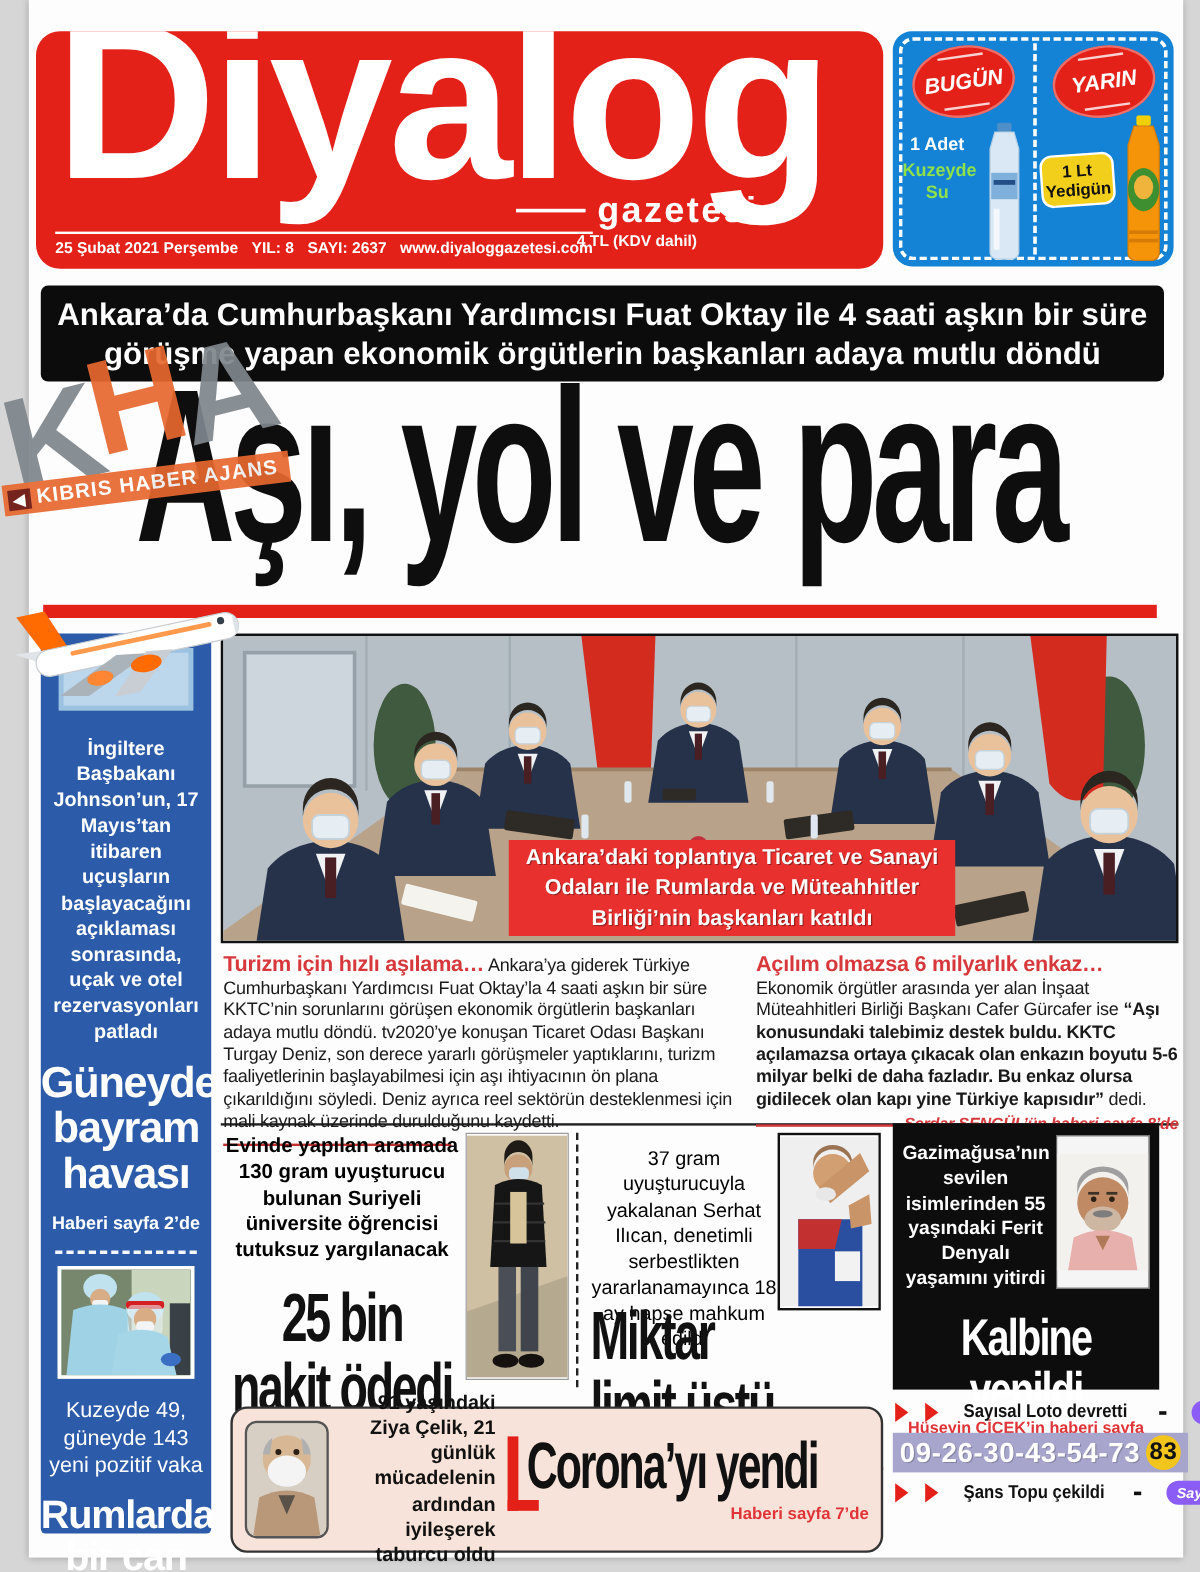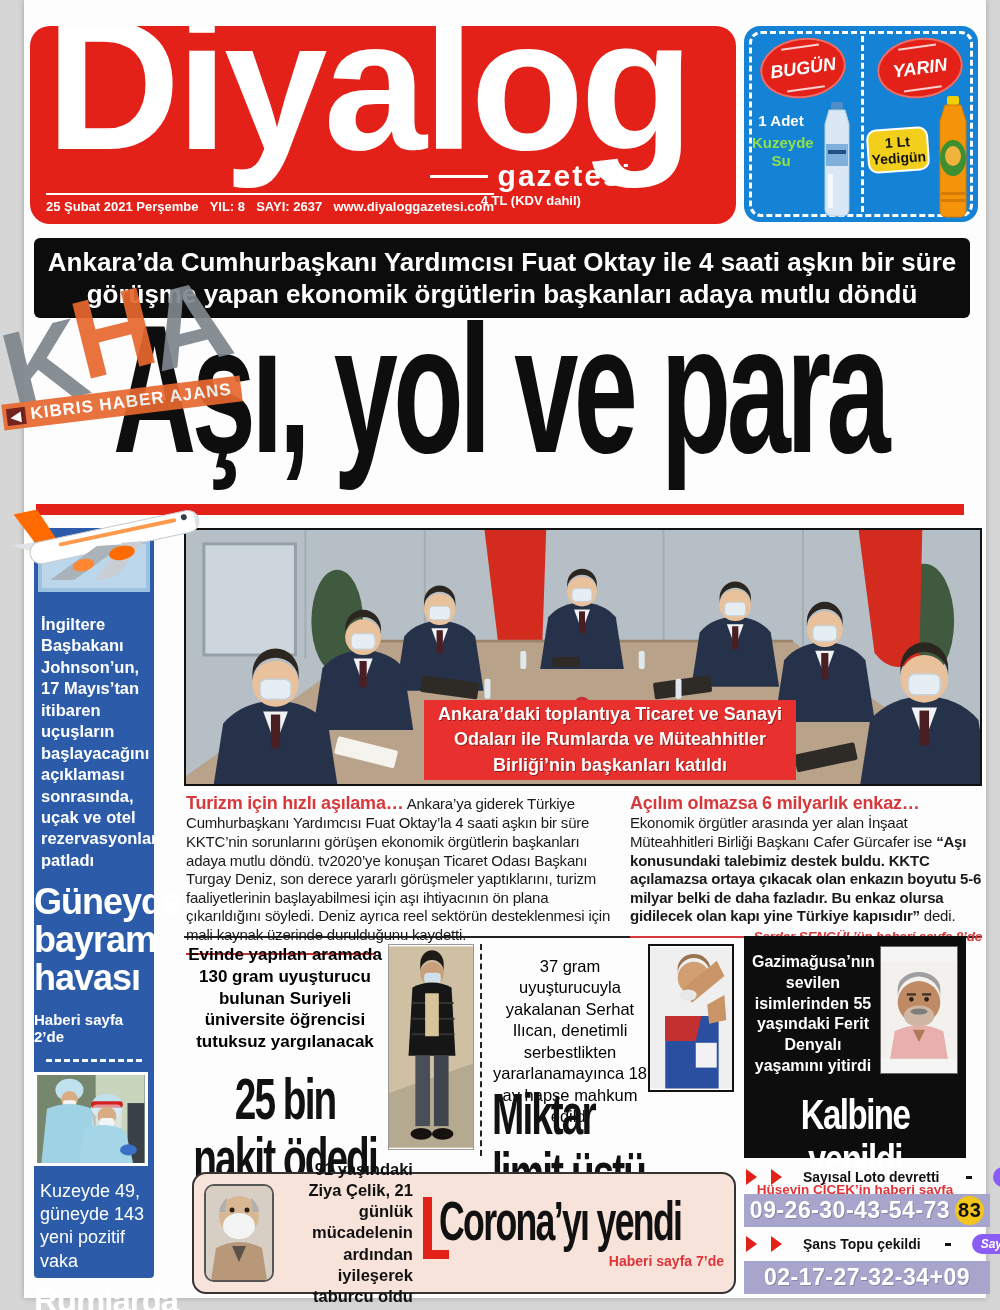--- a/index.html
+++ b/index.html
@@ -110,22 +110,22 @@
     background:#e8682e; color:#fff; font-weight:bold; font-size:17px;
     padding:3px 9px 3px 4px; letter-spacing:1px; white-space:nowrap;
   }
   .wm-banner .arr {
     display:inline-block; background:#6d140e; color:#fff; font-size:13px;
     padding:1px 4px; margin-right:5px;
   }
 
   
   .sidebar {
-    position:absolute; left:34px; top:528px; width:120px; height:750px;
-    background:#2c5ca9; border-radius:4px; color:#fff; text-align:left; z-index:1;
+    position:absolute; left:34px; top:528px; width:142px; height:750px;
+    background:#2c5ca9; border-radius:4px; color:#fff; text-align:center; z-index:1;
   }
   .sb-frame { margin:12px auto 0; width:112px; height:52px; background:#bcd6ec; border:4px solid #9cc2e2; }
   .sb-deck { margin-top:22px; padding:0 7px; font-size:16.5px; font-weight:bold; line-height:1.3; }
   .sb-h1 { margin-top:12px; font-size:36px; font-weight:bold; line-height:1.05; letter-spacing:-1px; }
   .sb-ref { margin-top:14px; font-size:15px; font-weight:bold; }
   .sb-sep { margin:14px 12px 10px; border-top:3px dashed rgba(255,255,255,.95); }
   .sb-photo { width:114px; height:94px; margin:0 auto; border:3px solid #fff; background:#8aa08a; }
   .sb-deck2 { margin-top:10px; padding:0 6px; font-size:18px; font-weight:normal; line-height:1.3; }
   .sb-h2 { margin-top:10px; font-size:33px; font-weight:bold; line-height:1.08; letter-spacing:-1px; }
   .airplane { position:absolute; left:0; top:492px; z-index:7; }
@@ -516,16 +516,13 @@
     <span>09-26-30-43-54-73</span>
     <span class="lot-bonus">83</span>
   </div>
   <div class="lot-row1">
     <span class="chev"></span>
     <span class="chev"></span>
     <span class="lot-label">Şans Topu çekildi</span>
     <span class="lot-line"></span>
     <span class="lot-pill">Sayfa 28’de</span>
   </div>
-  <div class="lot-num">
-    <span>02-17-27-32-34+09</span>
-  </div>
 </div>
 
 </body></html>

